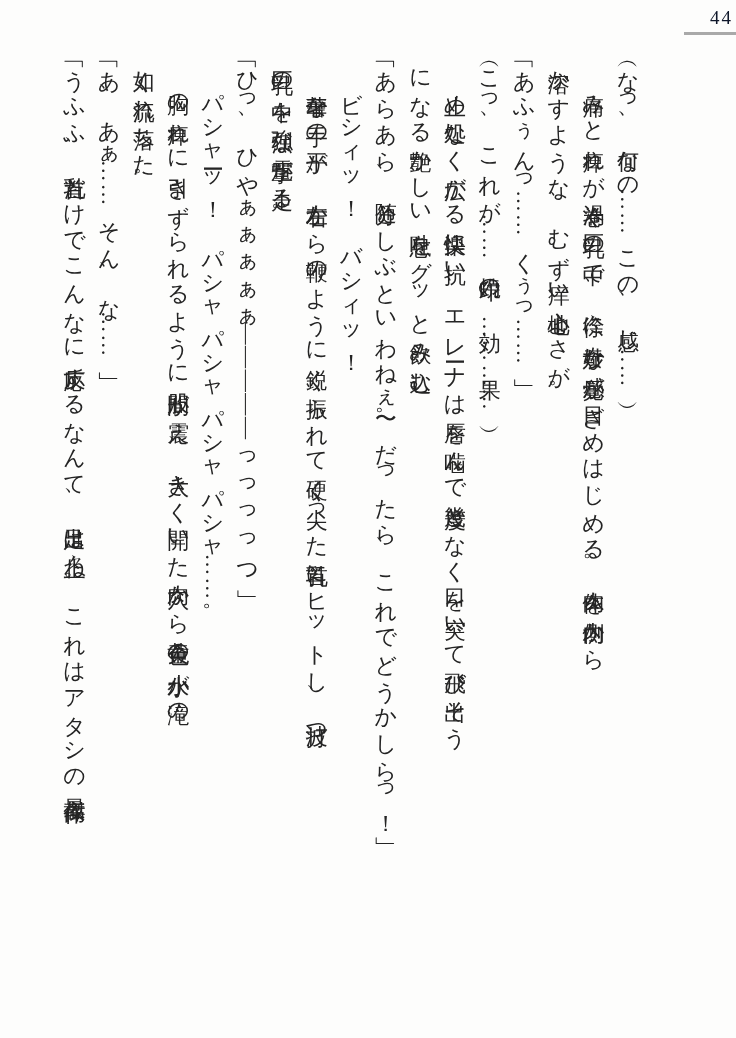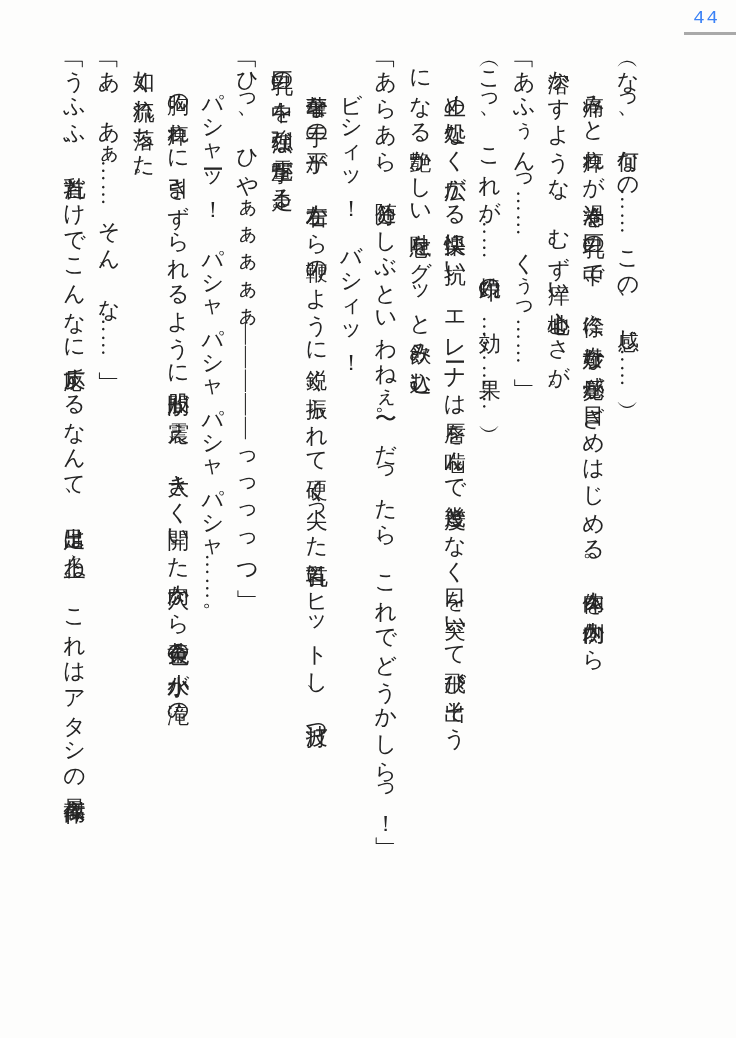--- a/index.html
+++ b/index.html
@@ -6,24 +6,24 @@
   body{
     width:736px;height:1038px;
     background:#fdfdfc;
     font-family:"Liberation Serif","DejaVu Serif",serif;
     position:relative;overflow:hidden;
   }
   .book-page{
     position:absolute;inset:0;background:#fdfdfc;
   }
   .page-number{
-    position:absolute;top:7px;right:16px;
-    font-size:19px;color:#3b82f6;
+    position:absolute;top:7px;right:3px;
+    font-size:19px;color:#0f172a;
     letter-spacing:2px;
-    font-family:Liberation Mono, monospace;
+    font-family:Liberation Serif, serif;
   }
   .page-number-rule{
     position:absolute;top:32px;right:0;
     width:52px;height:3px;background:#a9a9a9;
   }
   .text-block{
     position:absolute;top:54px;right:91px;
     height:960px;
     writing-mode:vertical-rl;
     text-orientation:mixed;

